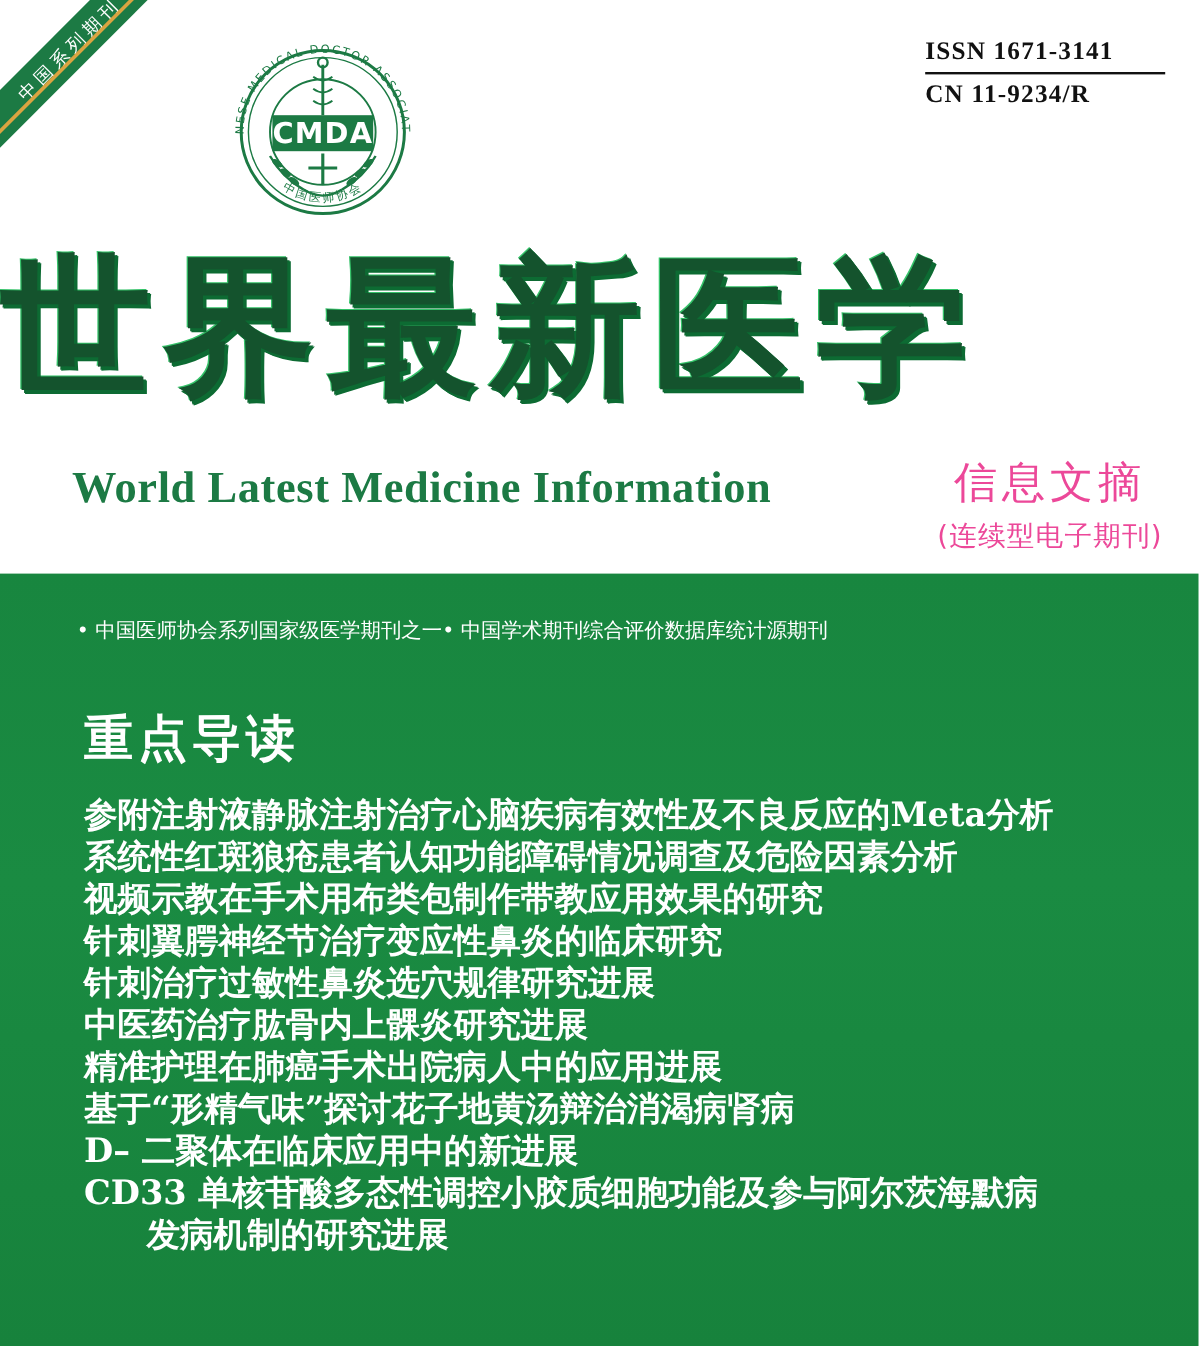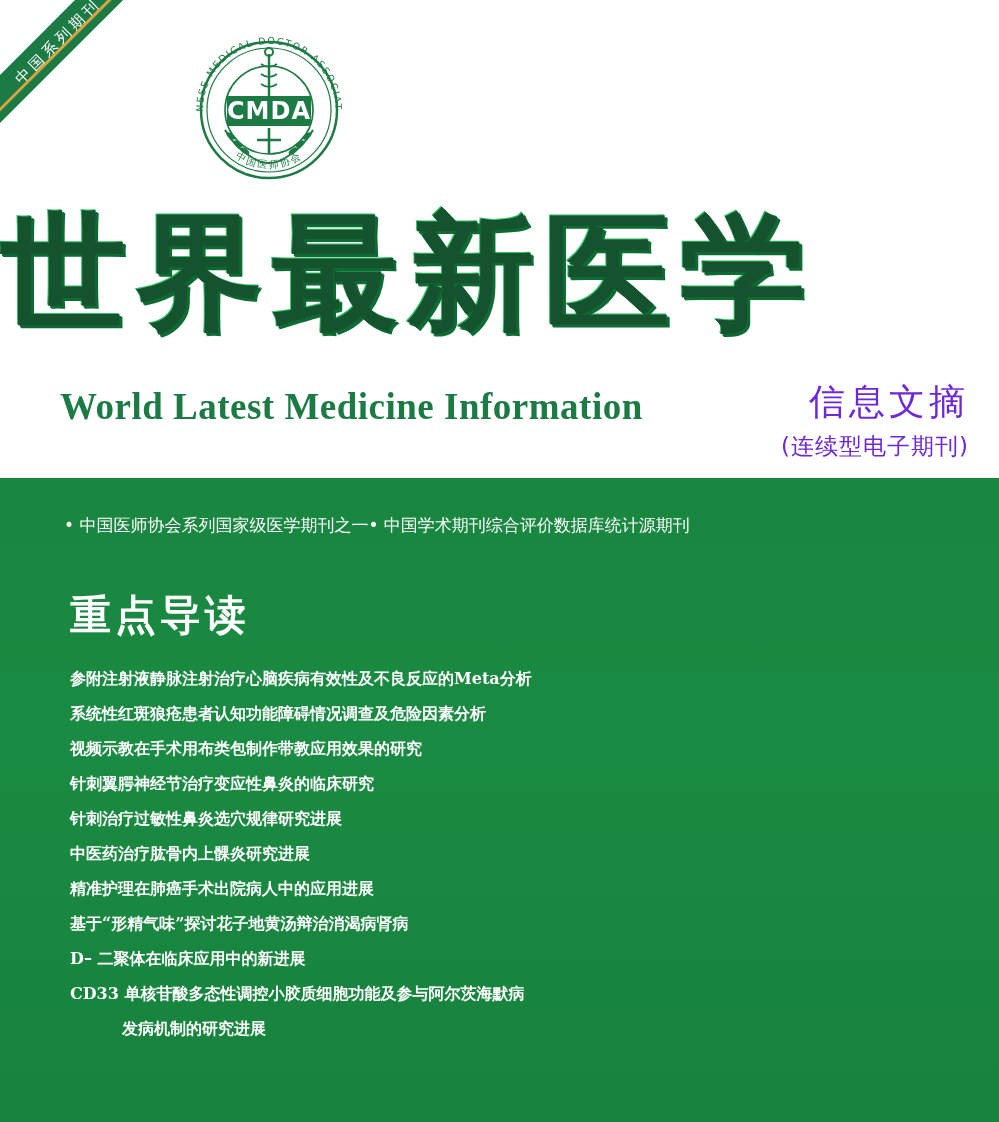--- a/index.html
+++ b/index.html
@@ -118,22 +118,22 @@
     font-family: "Liberation Serif", serif;
     font-weight: bold;
     font-size: 37px;
     letter-spacing: 0.5px;
   }
 
   .sub-cn {
     position: absolute;
     right: 30px;
     top: 378px;
-    text-align: right;
-    color: #6d28d9;
+    text-align: center;
+    color: #ec4899;
     font-family: "DejaVu Sans", sans-serif;
   }
   .sub-cn-main {
     font-size: 36px;
     letter-spacing: 4px;
     font-weight: normal;
   }
   .sub-cn-paren {
     font-size: 23px;
     margin-top: 4px;
@@ -178,41 +178,46 @@
     letter-spacing: 4px;
   }
 
   .toc {
     position: absolute;
     left: 70px;
     top: 183px;
     width: 880px;
     color: #ffffff;
     font-family: "DejaVu Serif", serif;
-    font-size: 16px;
+    font-size: 28px;
     line-height: 35px;
   }
   .toc-item {
     white-space: nowrap;
     font-weight: bold;
   }
   .toc-item.indent {
     padding-left: 52px;
   }
 </style>
 </head>
 <body>
 
 <div class="cover">
 
   <div class="top-area">
 
     <div class="corner-ribbon">中国系列期刊</div>
     <div class="corner-ribbon-edge"></div>
 
+    <div class="issn-block">
+      <div class="issn-line1">ISSN  1671-3141</div>
+      <div class="issn-rule"></div>
+      <div class="issn-line2">CN  11-9234/R</div>
+    </div>
 
     <div class="logo">
       <svg width="172" height="172" viewBox="0 0 172 172" xmlns="http://www.w3.org/2000/svg">
         <defs>
           <path id="arcTop" d="M 20,92 A 66,66 0 0 1 152,92"></path>
           <path id="arcBot" d="M 28,92 A 58,58 0 0 0 144,92"></path>
         </defs>
         <circle cx="86" cy="92" r="68" fill="none" stroke="#1c7a44" stroke-width="2.5"></circle>
         <circle cx="86" cy="92" r="62" fill="none" stroke="#1c7a44" stroke-width="1.2"></circle>
         <circle cx="86" cy="92" r="44" fill="none" stroke="#1c7a44" stroke-width="1.6"></circle>

